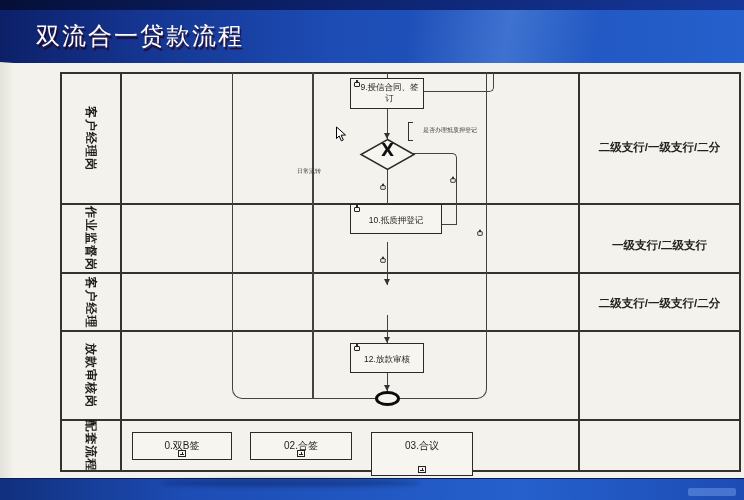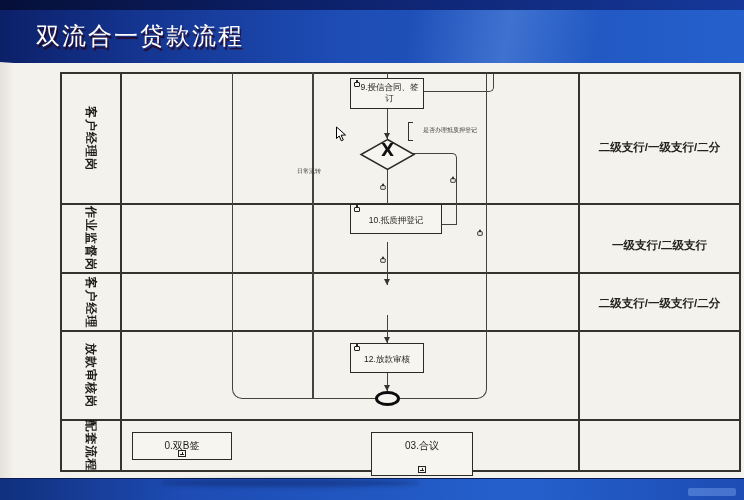--- a/index.html
+++ b/index.html
@@ -190,20 +190,24 @@
     <span class="lock lock-inbox" style="top:2px;"></span>
     <span class="txt">12.放款审核</span>
   </div>
 
   <div class="terminator"></div>
 
   <div class="fbox subbox" style="left:132px;top:432px;width:100px;height:28px;">
     <span class="txt">0.双B签</span>
     <span class="plusbox"></span>
   </div>
+  <div class="fbox subbox" style="left:250px;top:432px;width:102px;height:28px;">
+    <span class="txt">02.合签</span>
+    <span class="plusbox"></span>
+  </div>
   <div class="fbox subbox" style="left:371px;top:432px;width:102px;height:44px;">
     <span class="txt">03.合议</span>
     <span class="plusbox"></span>
   </div>
 
   <svg class="cursor" width="13" height="17" viewBox="0 0 13 17">
     <polygon points="1.5,1 1.5,12.5 4.2,10 6.3,14.8 8.3,13.9 6.1,9.2 10.5,9" fill="#ffffff" stroke="#000000" stroke-width="1"></polygon>
   </svg>
 
   <div class="footer">

